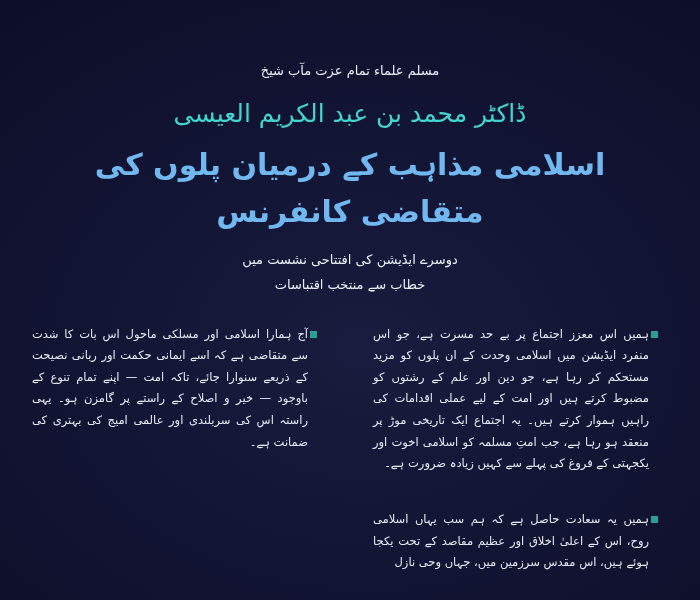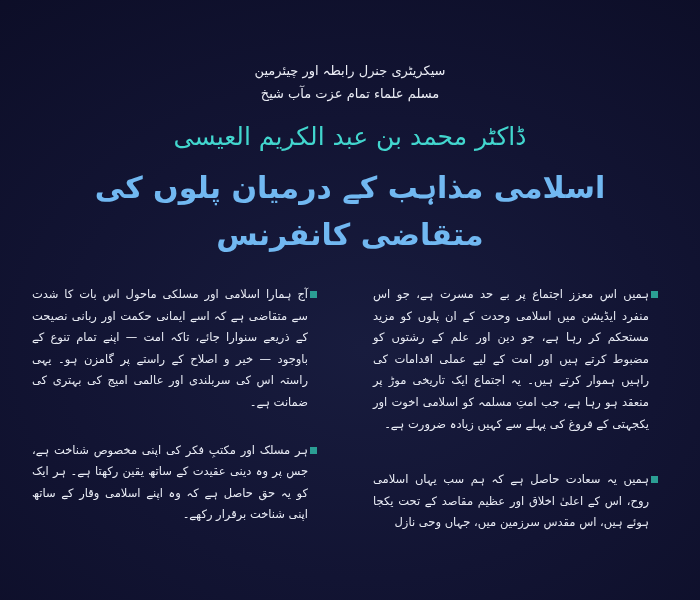--- a/index.html
+++ b/index.html
@@ -68,26 +68,29 @@
     color:#e8ebf4;
   }
   .gap-lg{margin-top:34px;}
 </style>
 </head>
 <body>
 
 <div class="poster">
 
   <div class="header">
-    <div class="pre-line">سیکریٹری جنرل رابطہ اور چیئرمین</div>
     <div class="pre-line">مسلم علماء تمام عزت مآب شیخ</div>
     <div class="speaker-name">ڈاکٹر محمد بن عبد الکریم العیسی</div>
     <div class="conf-title">
       <div>اسلامی مذاہب کے درمیان پلوں کی</div>
       <div>متقاضی کانفرنس</div>
+    </div>
+    <div class="subtitle">
+      <div>دوسرے ایڈیشن کی افتتاحی نشست میں</div>
+      <div>خطاب سے منتخب اقتباسات</div>
     </div>
   </div>
 
   <div class="columns">
 
     <div class="col">
       <div class="quote">
         <span class="bullet"></span>
         <span class="qtext">ہمیں اس معزز اجتماع پر بے حد مسرت ہے، جو اس منفرد ایڈیشن میں اسلامی وحدت کے ان پلوں کو مزید مستحکم کر رہا ہے، جو دین اور علم کے رشتوں کو مضبوط کرتے ہیں اور امت کے لیے عملی اقدامات کی راہیں ہموار کرتے ہیں۔ یہ اجتماع ایک تاریخی موڑ پر منعقد ہو رہا ہے، جب امتِ مسلمہ کو اسلامی اخوت اور یکجہتی کے فروغ کی پہلے سے کہیں زیادہ ضرورت ہے۔</span>
       </div>
@@ -95,22 +98,18 @@
         <span class="bullet"></span>
         <span class="qtext">ہمیں یہ سعادت حاصل ہے کہ ہم سب یہاں اسلامی روح، اس کے اعلیٰ اخلاق اور عظیم مقاصد کے تحت یکجا ہوئے ہیں، اس مقدس سرزمین میں، جہاں وحی نازل</span>
       </div>
     </div>
 
     <div class="col">
       <div class="quote">
         <span class="bullet"></span>
         <span class="qtext">آج ہمارا اسلامی اور مسلکی ماحول اس بات کا شدت سے متقاضی ہے کہ اسے ایمانی حکمت اور ربانی نصیحت کے ذریعے سنوارا جائے، تاکہ امت — اپنے تمام تنوع کے باوجود — خیر و اصلاح کے راستے پر گامزن ہو۔ یہی راستہ اس کی سربلندی اور عالمی امیج کی بہتری کی ضمانت ہے۔</span>
       </div>
-      <div class="quote">
-        <span class="bullet"></span>
-        <span class="qtext">ہر مسلک اور مکتبِ فکر کی اپنی مخصوص شناخت ہے، جس پر وہ دینی عقیدت کے ساتھ یقین رکھتا ہے۔ ہر ایک کو یہ حق حاصل ہے کہ وہ اپنے اسلامی وقار کے ساتھ اپنی شناخت برقرار رکھے۔</span>
-      </div>
 
     </div>
 
   </div>
 
 </div>
 
 </body></html>

